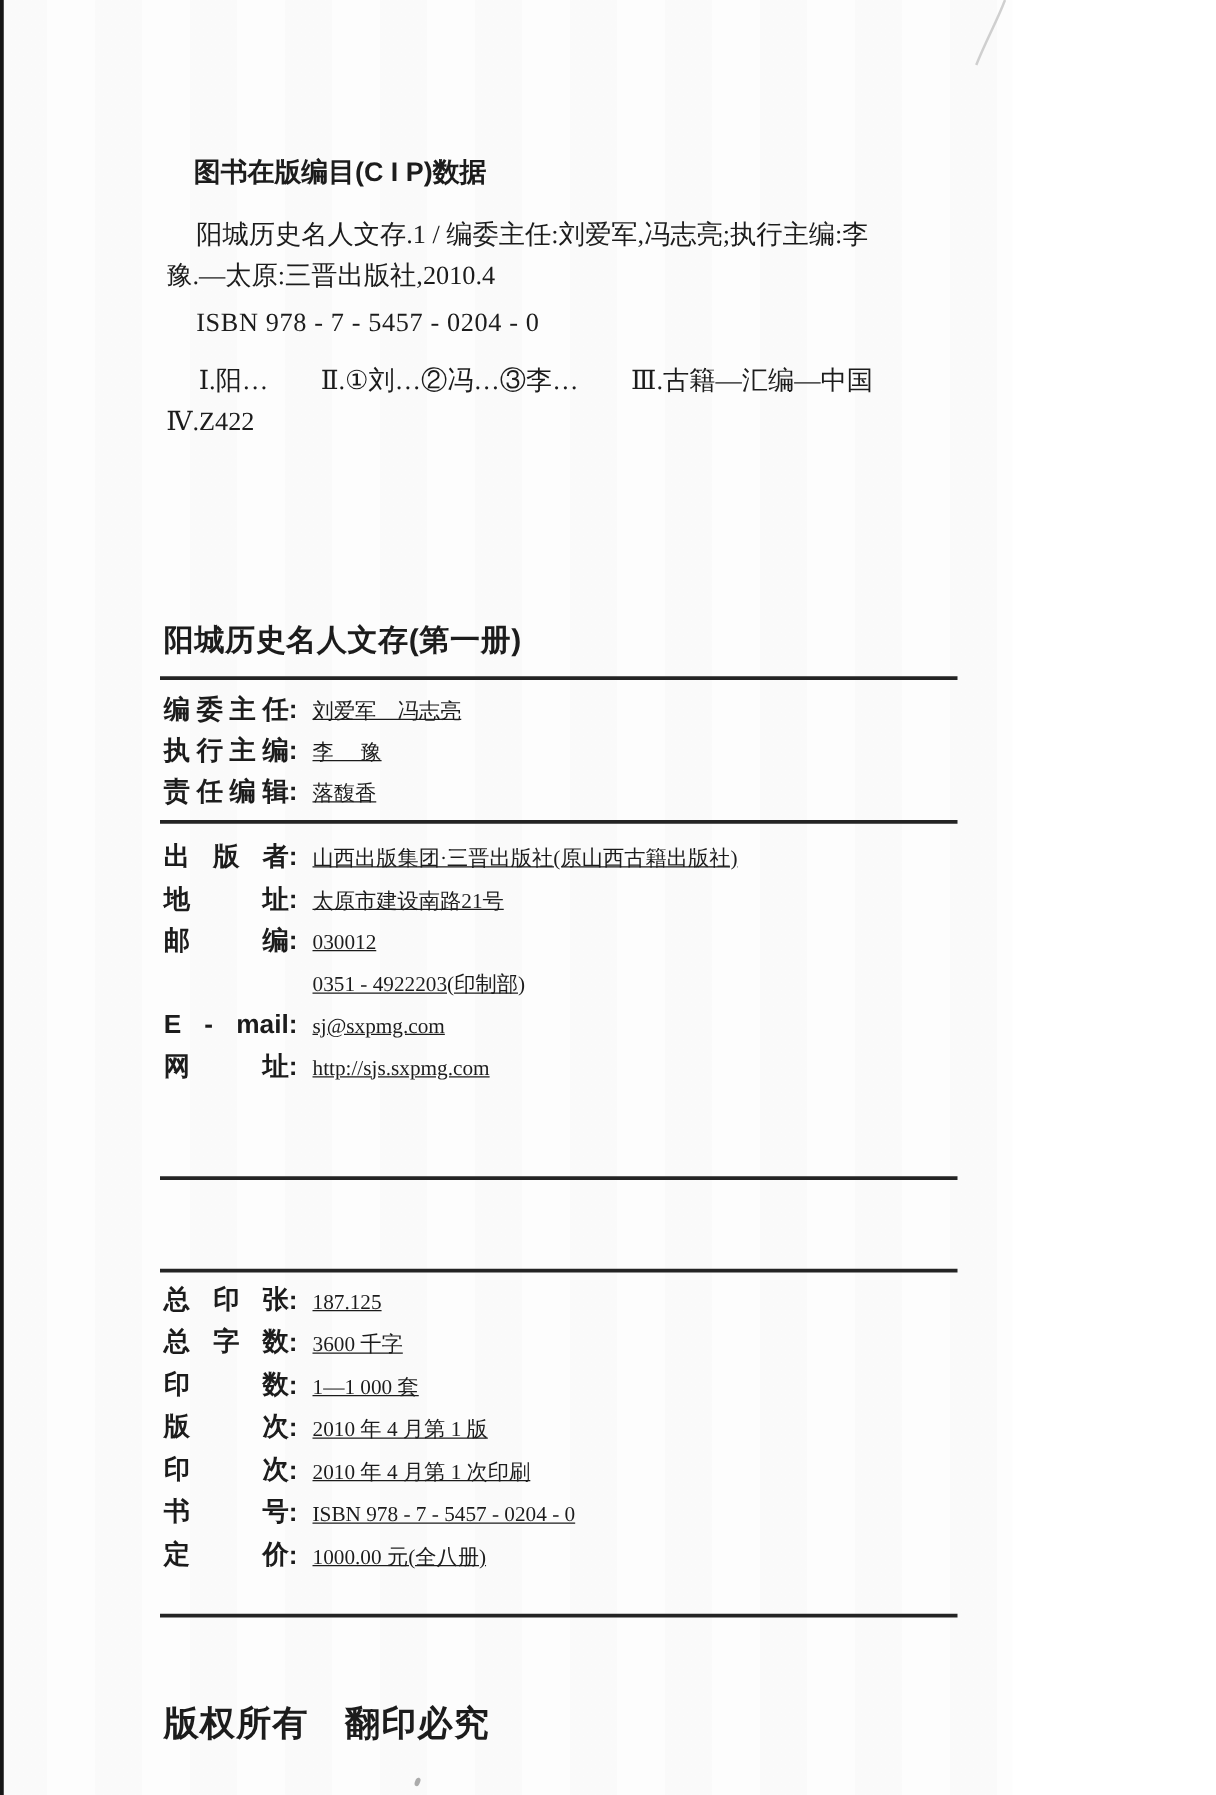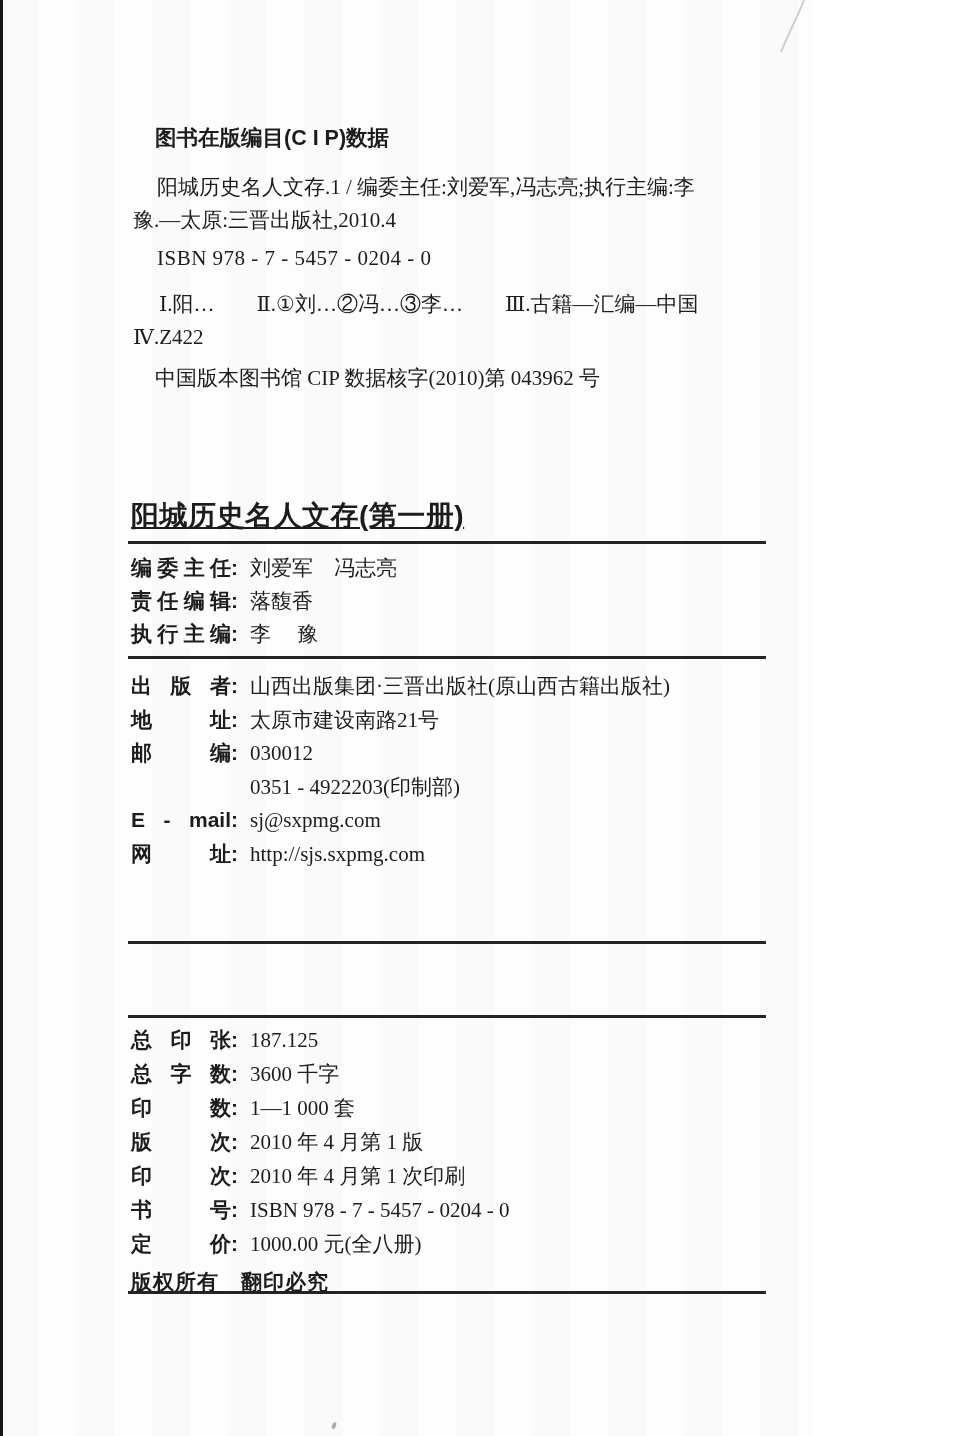--- a/index.html
+++ b/index.html
@@ -47,23 +47,22 @@
   .cip-desc2   { }
   .cip-isbn    { margin-top: 5px;  padding-left: 24px; letter-spacing: .5px; }
   .cip-cls1    { margin-top: 13px; padding-left: 26px; }
   .cip-cls2    { }
   .cip-record  { margin-top: 8px;  padding-left: 22px; }
 
   
   .book-title {
     position: absolute; left: 131px; top: 499px;
     font-family: "Liberation Sans", "DejaVu Sans", sans-serif;
-    font-weight: 700; font-size: 28px; line-height: 1.2;
+    font-weight: 700; font-size: 24px; line-height: 1.2;
     letter-spacing: .5px;
-    text-decoration: underline;
   }
 
   
   .rule {
     position: absolute; left: 128px; width: 638px; height: 3px;
     background: #242424;
   }
   .rule-1 { top: 541px; }
   .rule-2 { top: 656px; }
   .rule-3 { top: 941px; }
@@ -87,28 +86,28 @@
     font-family: "Liberation Sans", "DejaVu Sans", sans-serif;
     font-weight: 700;
     text-align: justify; text-align-last: justify;
     vertical-align: top;
   }
   .colon {
     font-family: "Liberation Sans", "DejaVu Sans", sans-serif;
     font-weight: 700;
     margin-right: 12px;
   }
-  .val { font-size: 21px; }
+  .val { font-size: 17px; text-decoration: underline; }
   .row.cont .lbl, .row.cont .colon { visibility: hidden; }
 
   
   .notice {
-    position: absolute; left: 131px; top: 1267px;
-    font-family: "Liberation Sans", "DejaVu Sans", sans-serif;
-    font-weight: 700; font-size: 21px; line-height: 30px;
+    position: absolute; left: 131px; top: 1364px;
+    font-family: "Liberation Sans", "DejaVu Sans", sans-serif;
+    font-weight: 700; font-size: 28px; line-height: 30px;
     letter-spacing: 1px;
   }
 </style>
 </head>
 <body>
 
 <div class="page">
 
   <div class="left-edge"></div>
   <svg class="corner-arc" width="34" height="56" viewBox="0 0 34 56">
@@ -116,36 +115,35 @@
   </svg>
   <div class="speck"></div>
 
   <section class="cip">
     <h2 class="cip-heading">图书在版编目(C I P)数据</h2>
     <p class="cip-line cip-desc1">阳城历史名人文存.1 / 编委主任:刘爱军,冯志亮;执行主编:李</p>
     <p class="cip-line cip-desc2">豫.—太原:三晋出版社,2010.4</p>
     <p class="cip-line cip-isbn">ISBN 978 - 7 - 5457 - 0204 - 0</p>
     <p class="cip-line cip-cls1">Ⅰ.阳…　　Ⅱ.①刘…②冯…③李…　　Ⅲ.古籍—汇编—中国</p>
     <p class="cip-line cip-cls2">Ⅳ.Z422</p>
-    <p class="cip-line cip-record">中国版本图书馆 CIP 数据核字(2010)第 043962 号</p>
   </section>
 
   <div class="book-title">阳城历史名人文存(第一册)</div>
 
   <div class="rule rule-1"></div>
 
   <section class="rows rows-editors">
     <div class="row">
       <span class="lbl">编委主任</span><span class="colon">:</span><span class="val">刘爱军　冯志亮</span>
     </div>
     <div class="row">
+      <span class="lbl">执行主编</span><span class="colon">:</span><span class="val">李　 豫</span>
+    </div>
+    <div class="row">
       <span class="lbl">责任编辑</span><span class="colon">:</span><span class="val">落馥香</span>
-    </div>
-    <div class="row">
-      <span class="lbl">执行主编</span><span class="colon">:</span><span class="val">李　 豫</span>
     </div>
   </section>
 
   <div class="rule rule-2"></div>
 
   <section class="rows rows-pub">
     <div class="row">
       <span class="lbl">出版者</span><span class="colon">:</span><span class="val">山西出版集团·三晋出版社(原山西古籍出版社)</span>
     </div>
     <div class="row">

